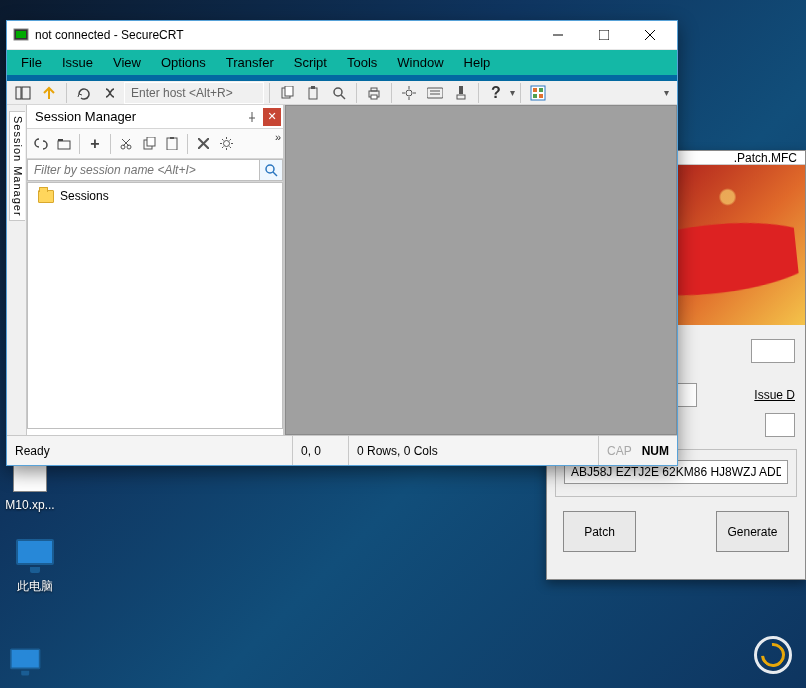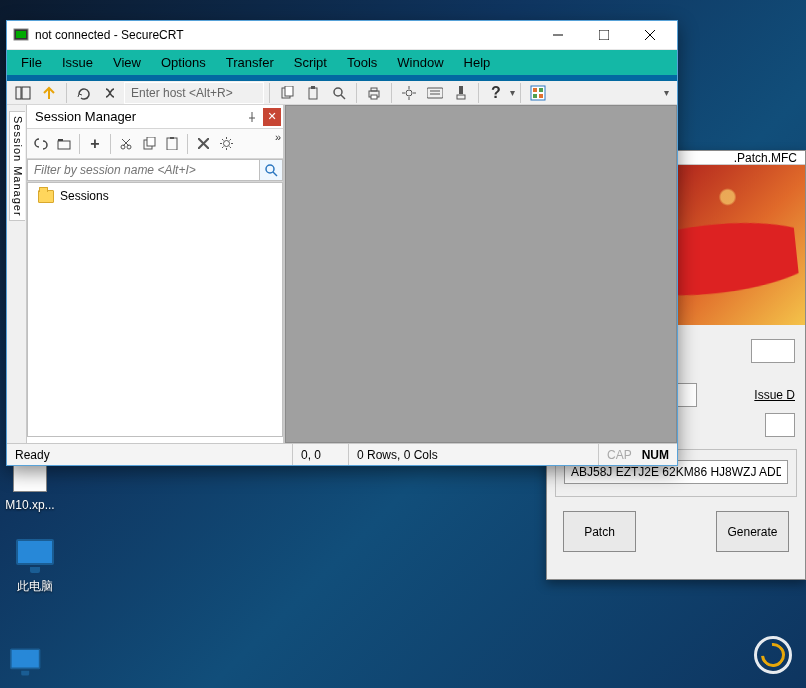--- a/index.html
+++ b/index.html
@@ -71,21 +71,21 @@
 .filter-btn { width:24px; height:22px; border:1px solid #bfbfbf; background:#eef7ff; display:flex; align-items:center; justify-content:center; color:#2a76c0;}
 .tree { flex:1; border:1px solid #bfbfbf; margin:0; padding:4px 6px; overflow:auto;}
 .tree-item { display:flex; align-items:center; gap:6px; padding:2px 4px; font-size:12px;}
 .folder-icon { width:16px; height:13px; background:#ffd65c; border:1px solid #d9a82d; border-radius:1px; position:relative;}
 .folder-icon::before { content:""; position:absolute; top:-4px; left:0; width:7px; height:4px; background:#ffd65c; border:1px solid #d9a82d; border-bottom:none; border-radius:1px 1px 0 0;}
 .panel .pad { height:6px; }
 
 
 .termwrap { flex:1; display:flex; flex-direction:column;}
 .term { flex:1; background:#a0a0a0; border:1px solid #8a8a8a; margin:0;}
-.statusbar { height:22px; border-top:1px solid #c8c8c8; background:#f4f4f4; display:flex; align-items:center; font-size:12px;}
+.statusbar { height:30px; border-top:1px solid #c8c8c8; background:#f4f4f4; display:flex; align-items:center; font-size:12px;}
 .status-cell { padding:0 8px; border-right:1px solid #c8c8c8; height:100%; display:flex; align-items:center;}
 .status-cell.wide { flex:1; }
 .status-cell.last { border-right:none; margin-left:auto; gap:10px;}
 .status-cell .cap { color:#a8a8a8; }
 .status-cell .num { color:#000; font-weight:700; }
 
 
 .patchwin {
   position:absolute; right:0; top:150px; width:260px; height:430px;
   background:#f0f0f0; border:1px solid #8a8a8a; box-shadow:0 4px 10px rgba(0,0,0,.4);

